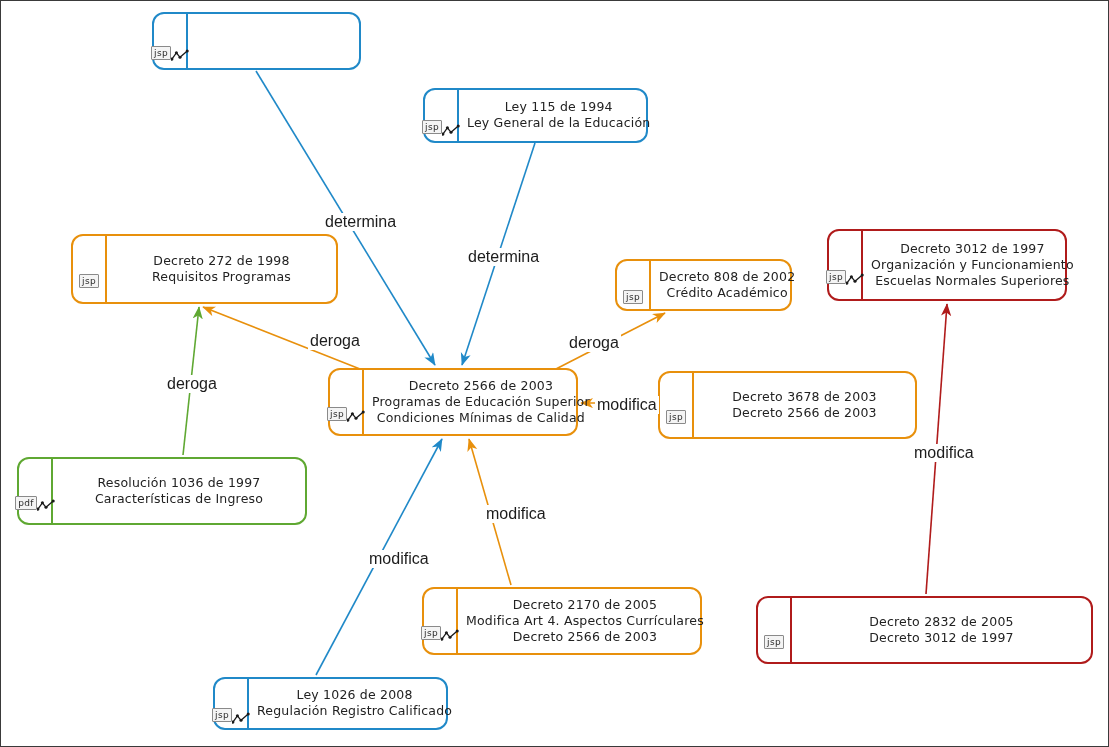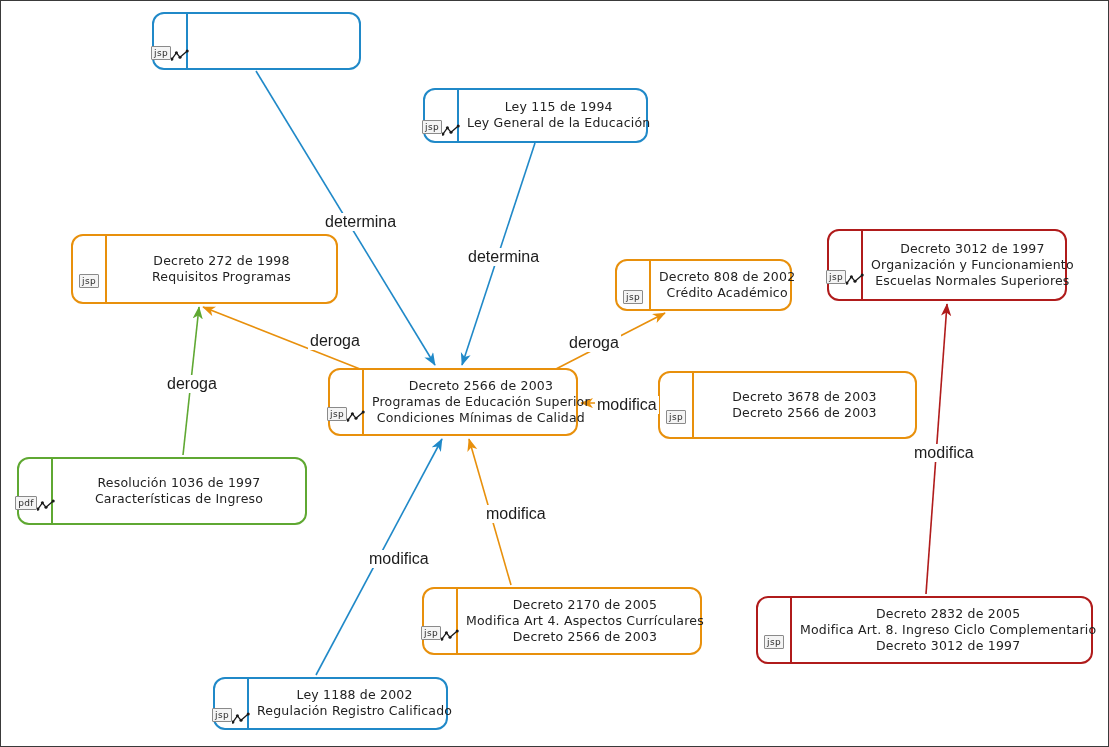--- a/index.html
+++ b/index.html
@@ -269,39 +269,38 @@
           <div class="line">Modifica Art 4. Aspectos Currículares</div>
           <div class="line">Decreto 2566 de 2003</div>
         </div>
       </div>
       <div class="node red" style="left: 755px; top: 595px; width: 337px; height: 68px;">
         <div class="gutter">
           <span class="badge">jsp</span>
         </div>
         <div class="body">
           <div class="line">Decreto 2832 de 2005</div>
-          <div class="line">Modifica Art. 8. Ingreso Ciclo Complementario</div>
           <div class="line">Decreto 3012 de 1997</div>
         </div>
       </div>
       <div class="node blue" style="left: 212px; top: 676px; width: 235px; height: 53px;">
         <div class="gutter">
           <span class="badge">jsp</span>
           <span>
             <svg class="graph-icon" viewBox="0 0 20 14" xmlns="http://www.w3.org/2000/svg">
               <path d="M1,11 L6,4 L10,9 L18,2" fill="none" stroke="#1a1a1a" stroke-width="1.4"></path>
               <circle cx="1" cy="11" r="1.7" fill="#1a1a1a"></circle>
               <circle cx="6" cy="4" r="1.7" fill="#1a1a1a"></circle>
               <circle cx="10" cy="9" r="1.7" fill="#1a1a1a"></circle>
               <circle cx="18" cy="2" r="1.7" fill="#1a1a1a"></circle>
             </svg>
           </span>
         </div>
         <div class="body">
-          <div class="line">Ley 1188 de 2002</div>
+          <div class="line">Ley 1026 de 2008</div>
           <div class="line">Regulación Registro Calificado</div>
         </div>
       </div>
     </div>
   <div id="label-layer">
       <div class="edge-label" style="left: 322px; top: 212px;">determina</div>
       <div class="edge-label" style="left: 465px; top: 247px;">determina</div>
       <div class="edge-label" style="left: 307px; top: 331px;">deroga</div>
       <div class="edge-label" style="left: 566px; top: 333px;">deroga</div>
       <div class="edge-label" style="left: 164px; top: 374px;">deroga</div>

